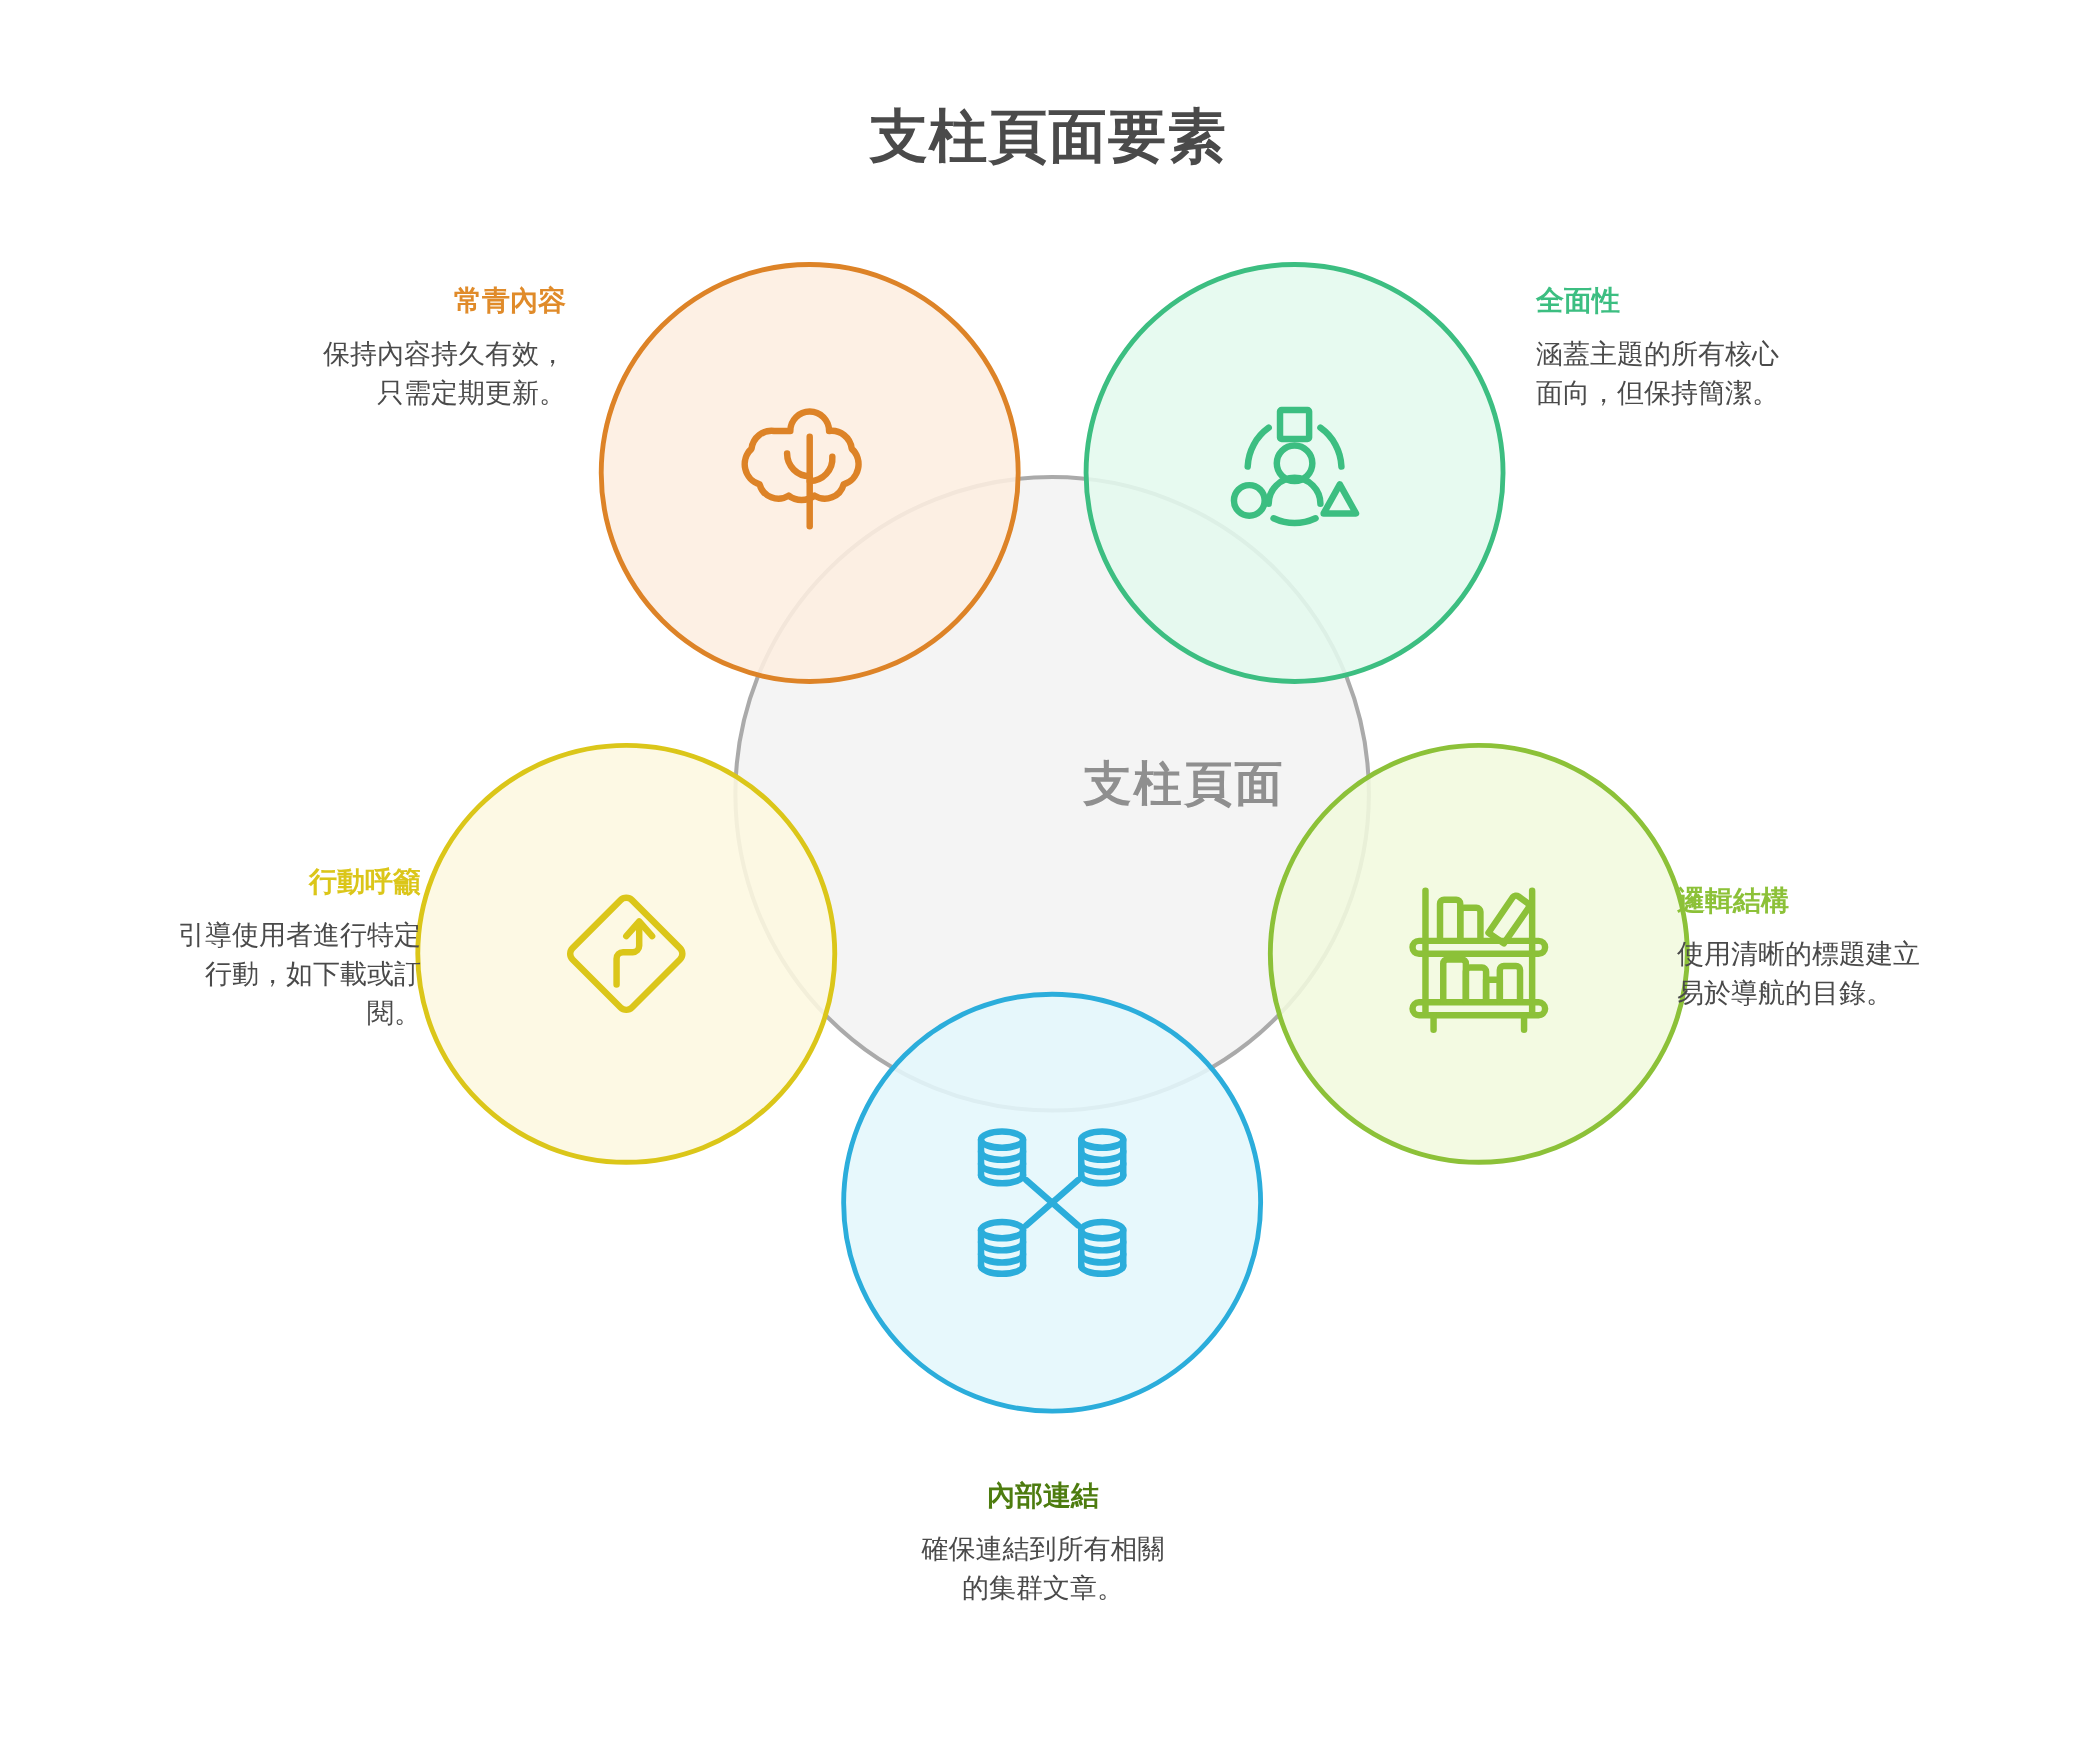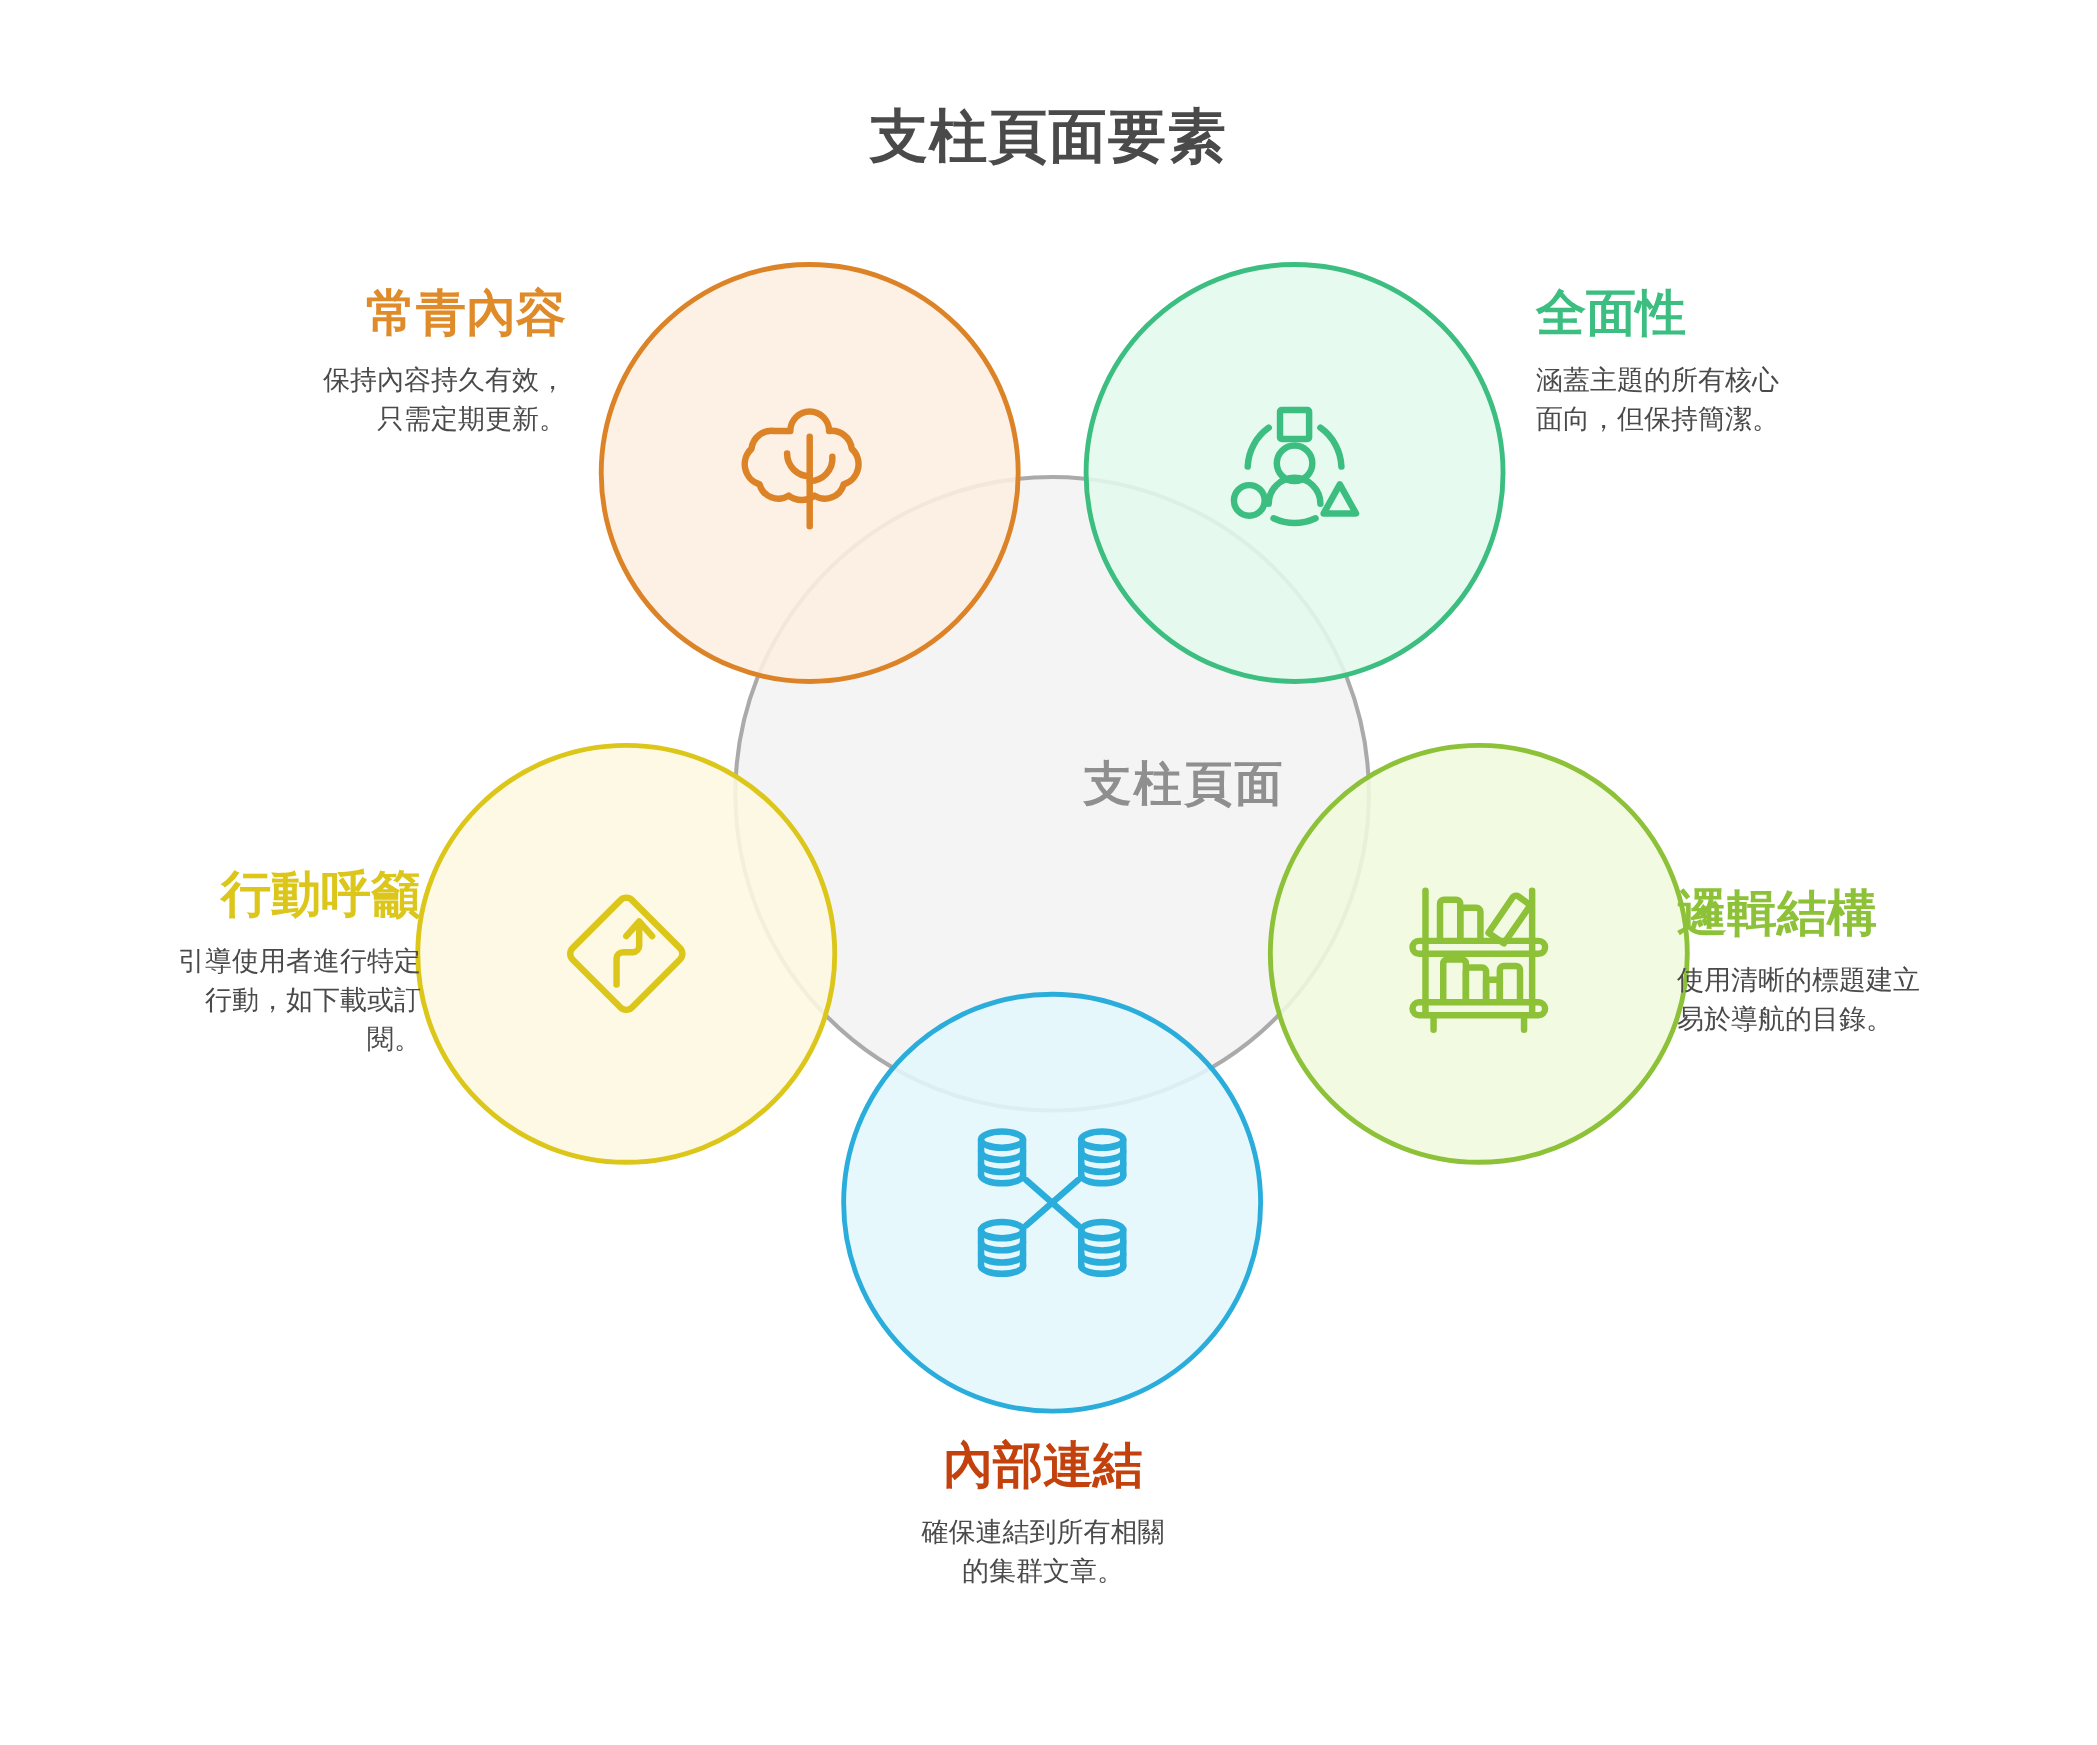--- a/index.html
+++ b/index.html
@@ -42,21 +42,21 @@
     top: 0;
     width: 2097px;
     height: 1746px;
   }
 
   
   .label-block {
     position: absolute;
   }
   .label-title {
-    font-size: 50px;
+    font-size: 28px;
     font-weight: bold;
     line-height: 1.15;
     margin: 0 0 18px 0;
     white-space: nowrap;
   }
   .label-desc {
     font-size: 27px;
     color: #4a4a4a;
     line-height: 1.45;
     margin: 0;
@@ -65,21 +65,21 @@
   .lb-evergreen   { left: 97px;  top: 285px;  width: 469px; text-align: right; }
   .lb-evergreen .label-title { color: #E08B2A; }
 
   .lb-comprehensive { left: 1536px; top: 285px; width: 469px; text-align: left; }
   .lb-comprehensive .label-title { color: #3CBE81; }
 
   .lb-structure   { left: 1677px; top: 885px; width: 380px; text-align: left; }
   .lb-structure .label-title { color: #8CC138; }
 
   .lb-links       { left: 841px; top: 1437px; width: 404px; text-align: center; }
-  .lb-links .label-title { color: #c2410c; }
+  .lb-links .label-title { color: #4d7c0f; margin-top: 43px; }
 
   .lb-cta         { left: 65px;   top: 866px; width: 356px; text-align: right; }
   .lb-cta .label-title { color: #DBC619; }
 
   .center-label {
     position: absolute;
     left: 816px;
     top: 752px;
     width: 469px;
     text-align: right;

